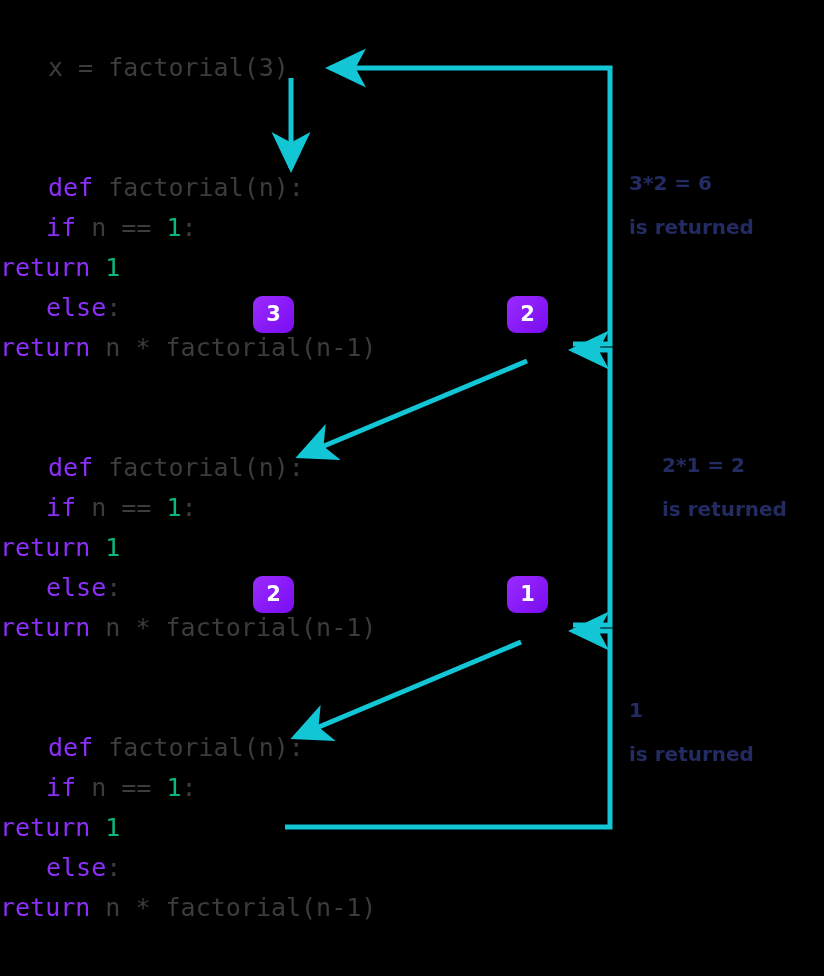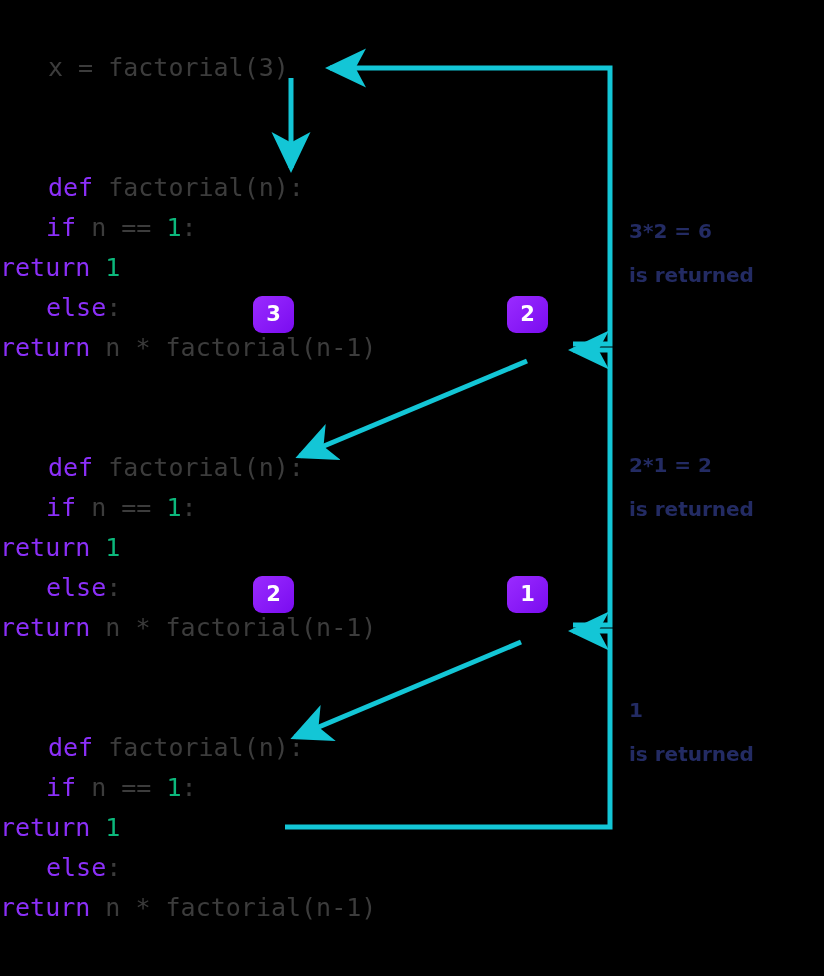--- a/index.html
+++ b/index.html
@@ -122,26 +122,26 @@
   <div class="badge" style="left:507px;top:576px;">1</div>
 
   <div class="code-block" style="top:728px;">
     <div class="code-line ind0"><span class="kw">def</span><span class="id"> factorial(n):</span></div>
     <div class="code-line ind1"><span class="kw">if</span><span class="id"> n == </span><span class="num">1</span><span class="id">:</span></div>
     <div class="code-line ind2"><span class="kw">return</span><span class="num"> 1</span></div>
     <div class="code-line ind1"><span class="kw">else</span><span class="id">:</span></div>
     <div class="code-line ind2"><span class="kw">return</span><span class="id"> n * factorial(n-1)</span></div>
   </div>
 
-  <div class="annot" style="left:629px;top:173px;margin-top:48px;">
+  <div class="annot" style="left:629px;top:173px;">
     <span>3*2 = 6</span>
     <span class="l2">is returned</span>
   </div>
 
-  <div class="annot" style="left:629px;top:455px;">
+  <div class="annot" style="left:662px;top:455px;">
     <span>2*1 = 2</span>
     <span class="l2">is returned</span>
   </div>
 
   <div class="annot" style="left:629px;top:700px;">
     <span>1</span>
     <span class="l2">is returned</span>
   </div>
 
 </div>

